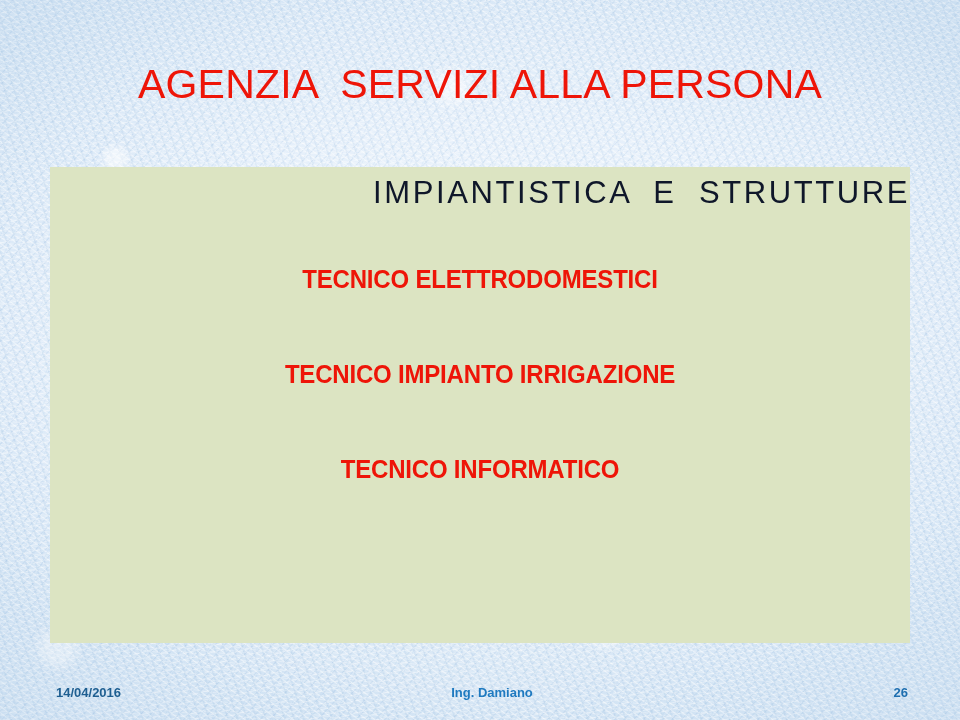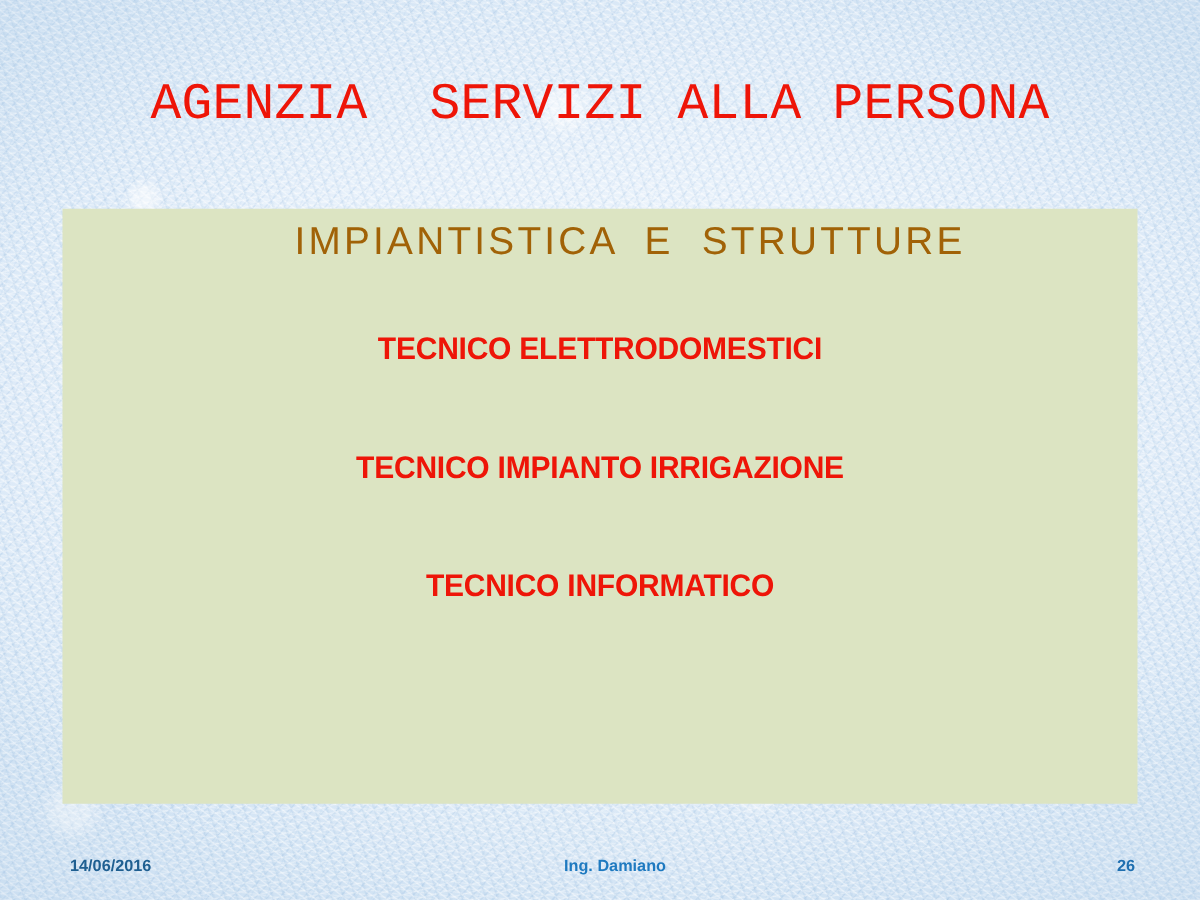--- a/index.html
+++ b/index.html
@@ -104,46 +104,44 @@
     left: 0;
     top: 62px;
     width: 960px;
     text-align: center;
     color: #ee1508;
     font-size: 41px;
     font-weight: 400;
     letter-spacing: 0.2px;
     line-height: 1.1;
     white-space: pre;
-    font-family: Liberation Mono, monospace;
   }
 
   
   #content-box {
     position: absolute;
     left: 50px;
     top: 167px;
     width: 860px;
     height: 476px;
     background: #dce4c2;
     box-sizing: border-box;
   }
 
   #content-heading {
     position: absolute;
     left: 0;
     top: 8px;
     width: 860px;
-    text-align: center;
-    color: #a16207;
+    text-align: right;
+    color: #0f172a;
     font-size: 31px;
     font-weight: 400;
     letter-spacing: 2.6px;
     white-space: pre;
-    padding-left: 24px;
   }
 
   .content-line {
     position: absolute;
     left: 0;
     width: 860px;
     text-align: center;
     color: #ee1508;
     font-size: 25px;
     font-weight: bold;
@@ -202,19 +200,19 @@
     <div id="content-heading">IMPIANTISTICA  E  STRUTTURE</div>
 
     <div class="content-line" id="content-line-0">TECNICO ELETTRODOMESTICI</div>
 
     <div class="content-line" id="content-line-1">TECNICO IMPIANTO IRRIGAZIONE</div>
 
     <div class="content-line" id="content-line-2">TECNICO INFORMATICO</div>
 
   </div>
 
-  <div class="footer-text" id="footer-date">14/06/2016</div>
+  <div class="footer-text" id="footer-date">14/04/2016</div>
 
   <div class="footer-text" id="footer-author">Ing. Damiano</div>
 
   <div class="footer-text" id="footer-page">26</div>
 
 </div>
 
 </body></html>

